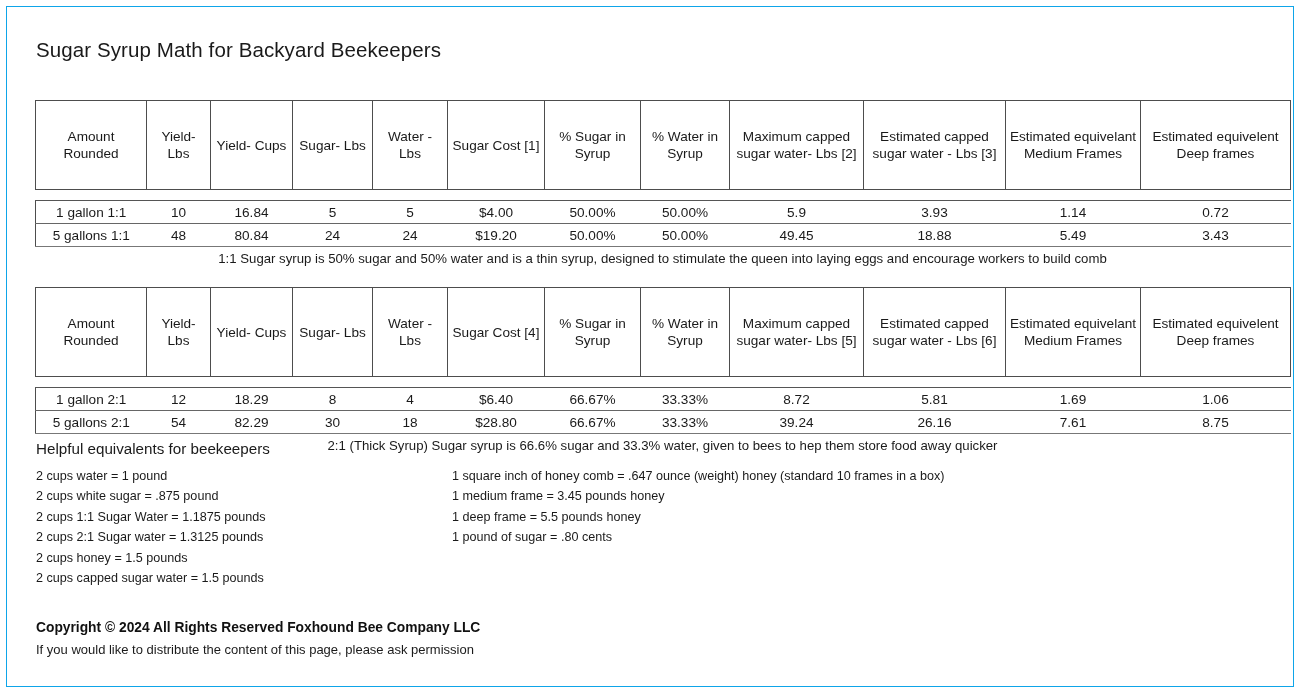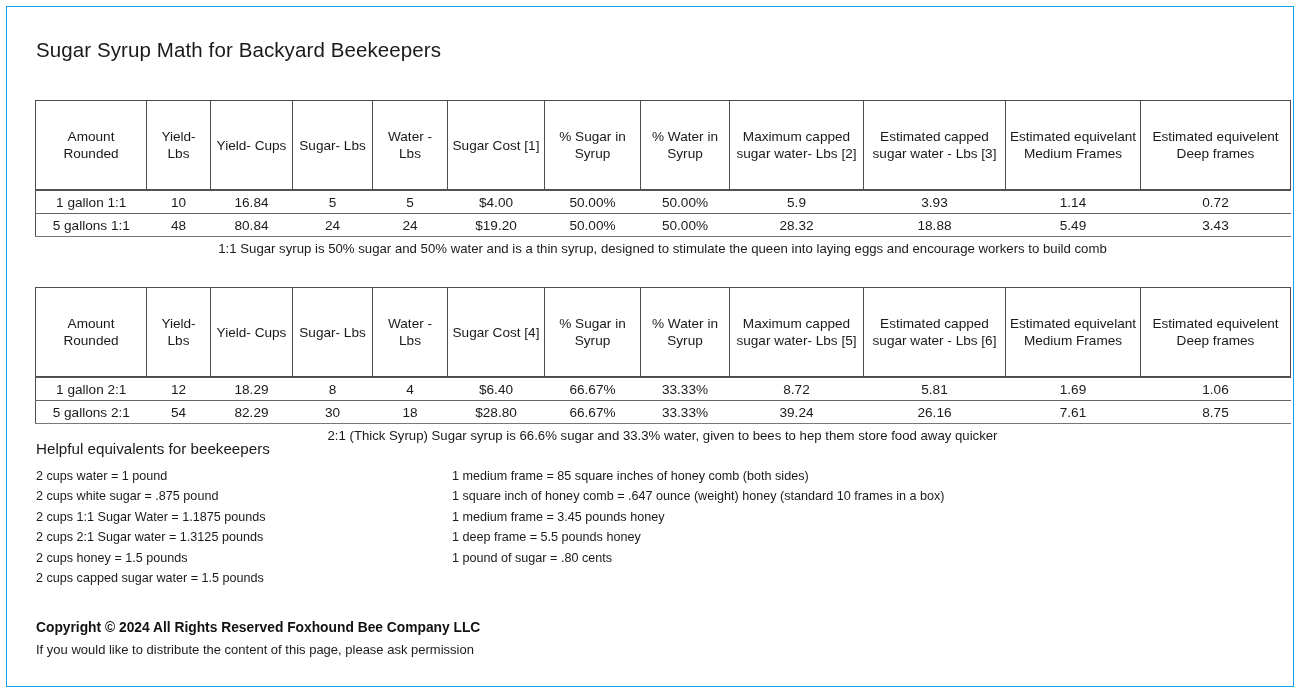--- a/index.html
+++ b/index.html
@@ -58,20 +58,21 @@
     height: 84px;
     padding: 2px 3px;
     color: #1a1a1a;
   }
   .hdr-table td:first-child { border-left: none; text-align: center; }
   .hdr-table td:last-child { border-right: none; }
 
   .data-table {
     border-left: 1.4px solid #4d4d4d;
     border-top: 1.4px solid #555;
+    margin-top: 10px;
   }
   .data-table td {
     border-bottom: 1.2px solid #666;
     text-align: center;
     vertical-align: middle;
     font-size: 13.6px;
     height: 20px;
     padding: 1px 3px;
     color: #1a1a1a;
     white-space: nowrap;
@@ -209,21 +210,21 @@
           </tr>
           <tr>
             <td>5 gallons 1:1</td>
             <td>48</td>
             <td>80.84</td>
             <td>24</td>
             <td>24</td>
             <td>$19.20</td>
             <td>50.00%</td>
             <td>50.00%</td>
-            <td>28.32</td>
+            <td>49.45</td>
             <td>18.88</td>
             <td>5.49</td>
             <td>3.43</td>
           </tr>
         </tbody>
     </table>
     <div class="table-caption">1:1 Sugar syrup is 50% sugar and 50% water and is a thin syrup, designed to stimulate the queen into laying eggs and encourage workers to build comb</div>
   </div>
 
   <div class="table-block" id="block2" style="top:280px;">
@@ -313,21 +314,20 @@
     <div class="equiv-cols">
       <div class="equiv-col left" id="equiv-left">
           <div class="equiv-item">2 cups water = 1 pound</div>
           <div class="equiv-item">2 cups white sugar = .875 pound</div>
           <div class="equiv-item">2 cups 1:1 Sugar Water = 1.1875 pounds</div>
           <div class="equiv-item">2 cups 2:1 Sugar water = 1.3125 pounds</div>
           <div class="equiv-item">2 cups honey = 1.5 pounds</div>
           <div class="equiv-item">2 cups capped sugar water = 1.5 pounds</div>
         </div>
       <div class="equiv-col right" id="equiv-right">
-          <div class="equiv-item">1 medium frame = 85 square inches of honey comb (both sides)</div>
           <div class="equiv-item">1 square inch of honey comb = .647 ounce (weight) honey (standard 10 frames in a box)</div>
           <div class="equiv-item">1 medium frame = 3.45 pounds honey</div>
           <div class="equiv-item">1 deep frame = 5.5 pounds honey</div>
           <div class="equiv-item">1 pound of sugar = .80 cents</div>
         </div>
     </div>
   </div>
 
   <div class="footer">
     <div class="footer-copyright">Copyright © 2024 All Rights Reserved Foxhound Bee Company LLC</div>

